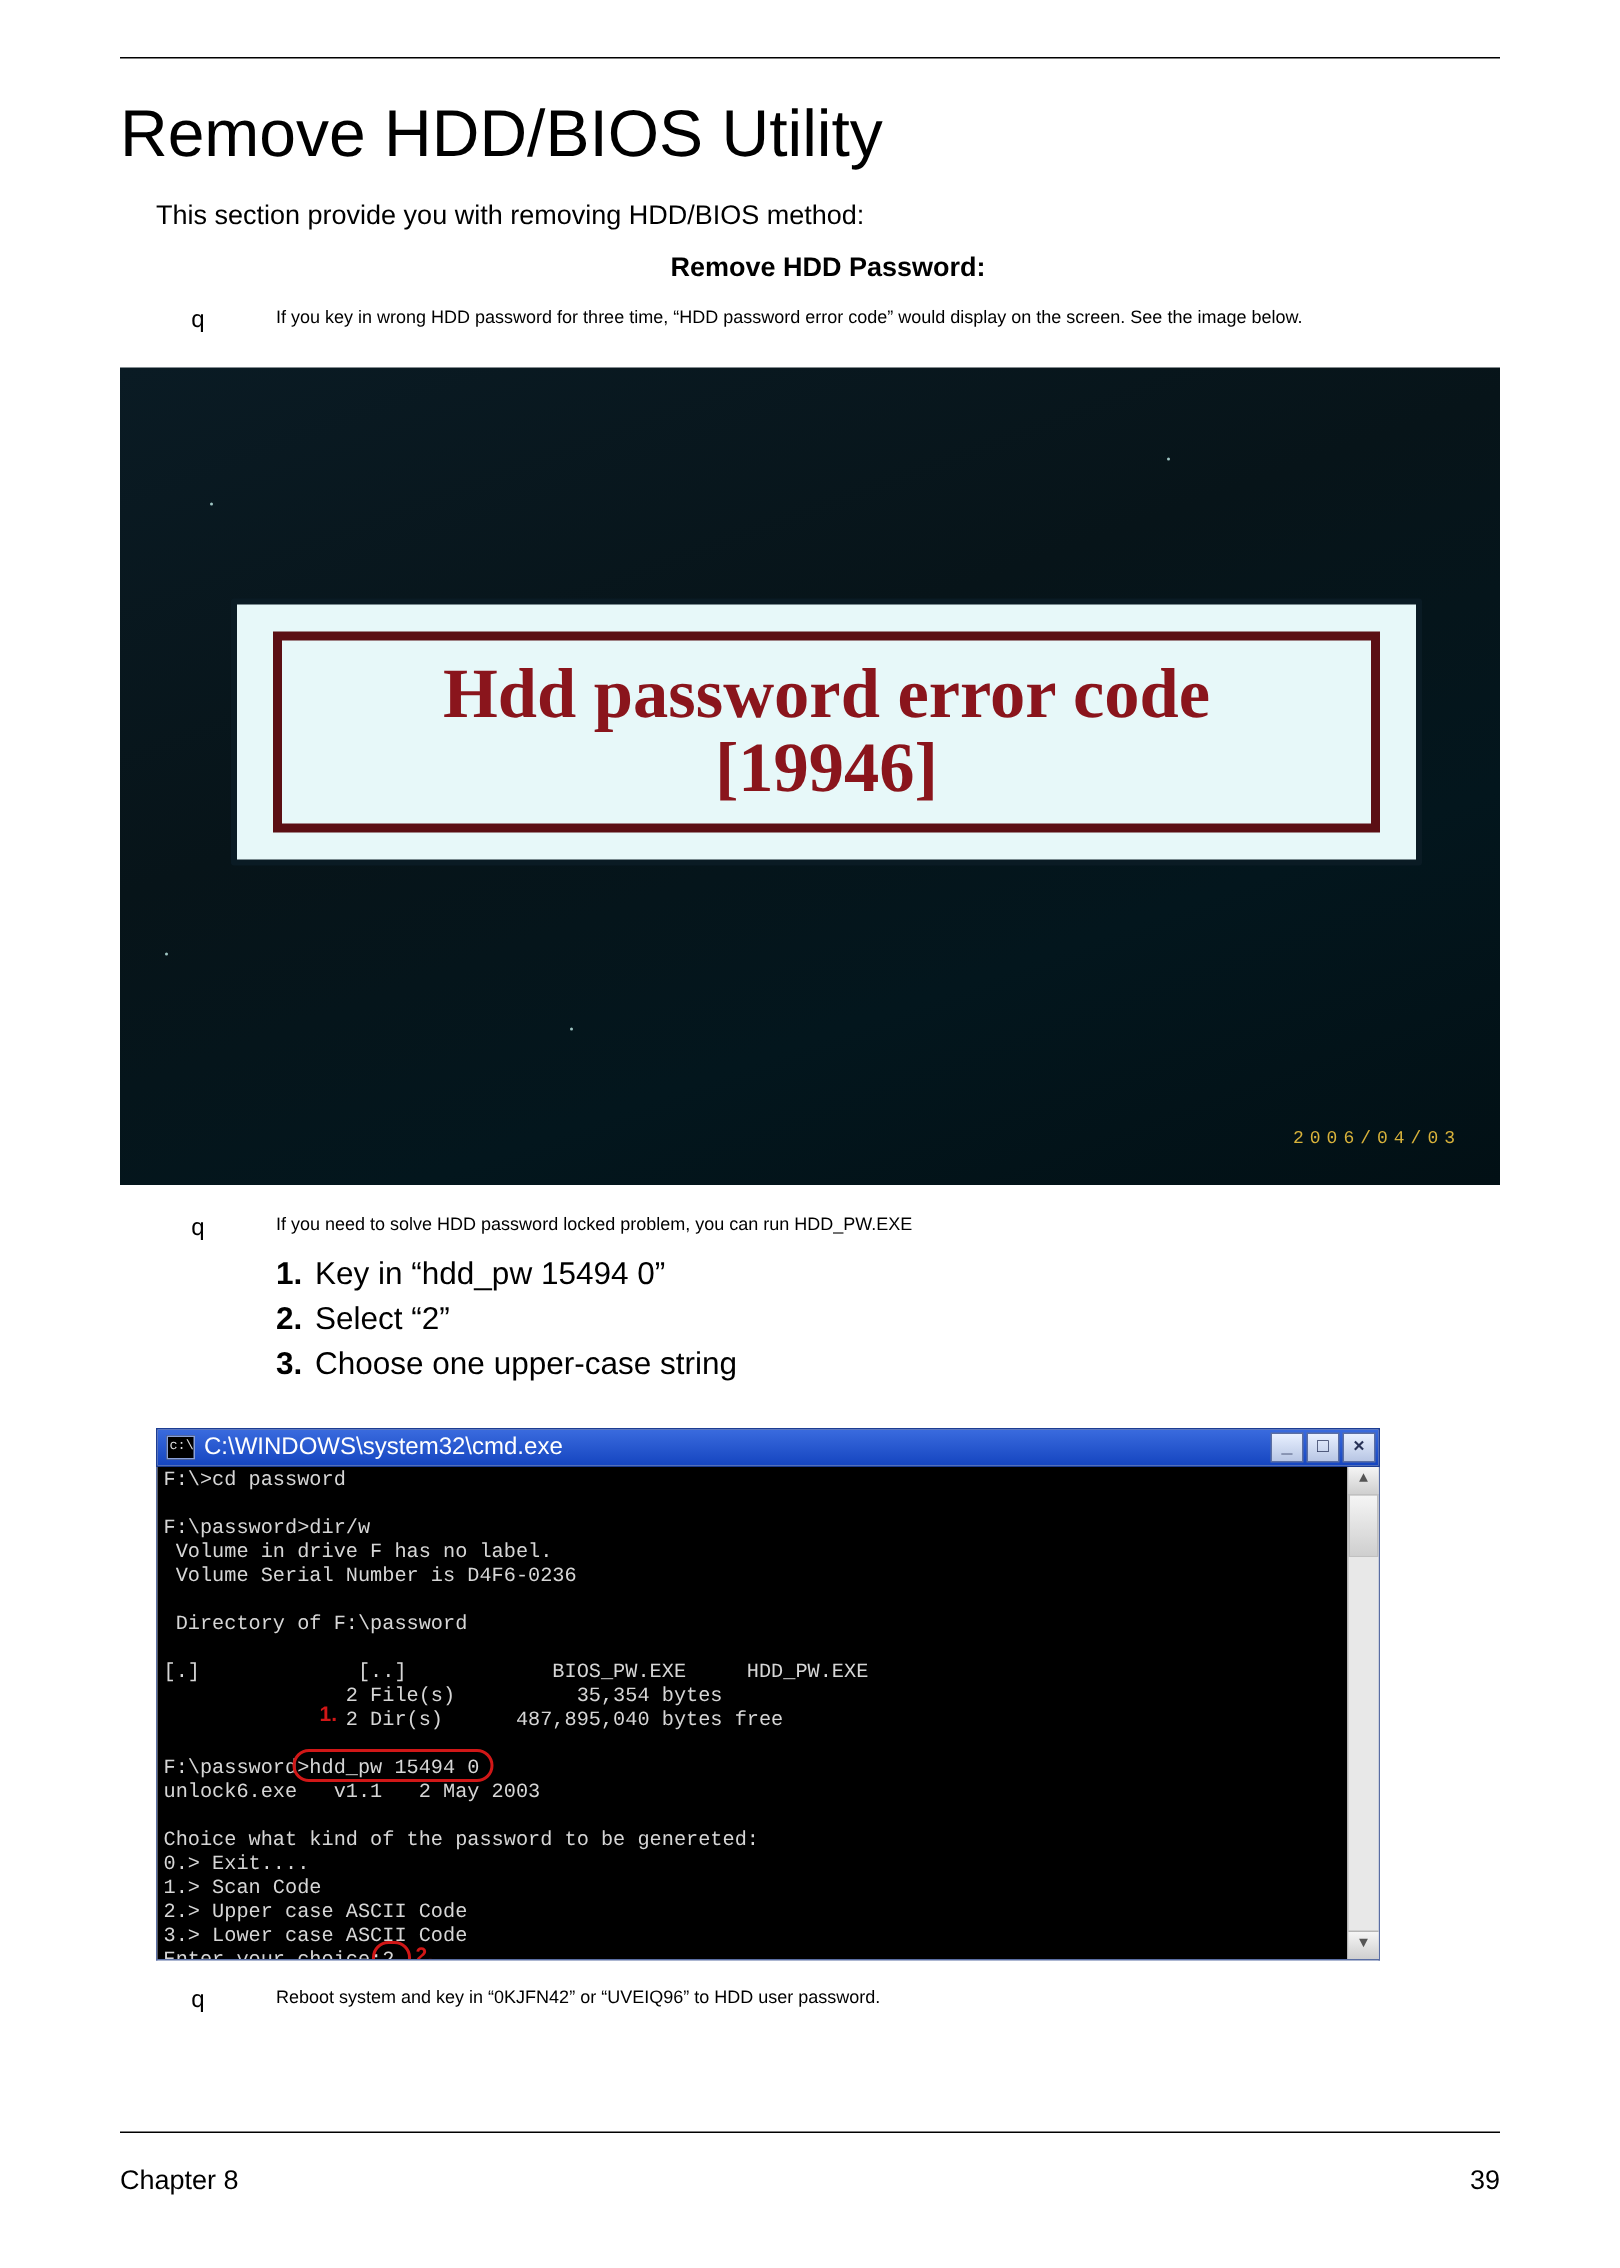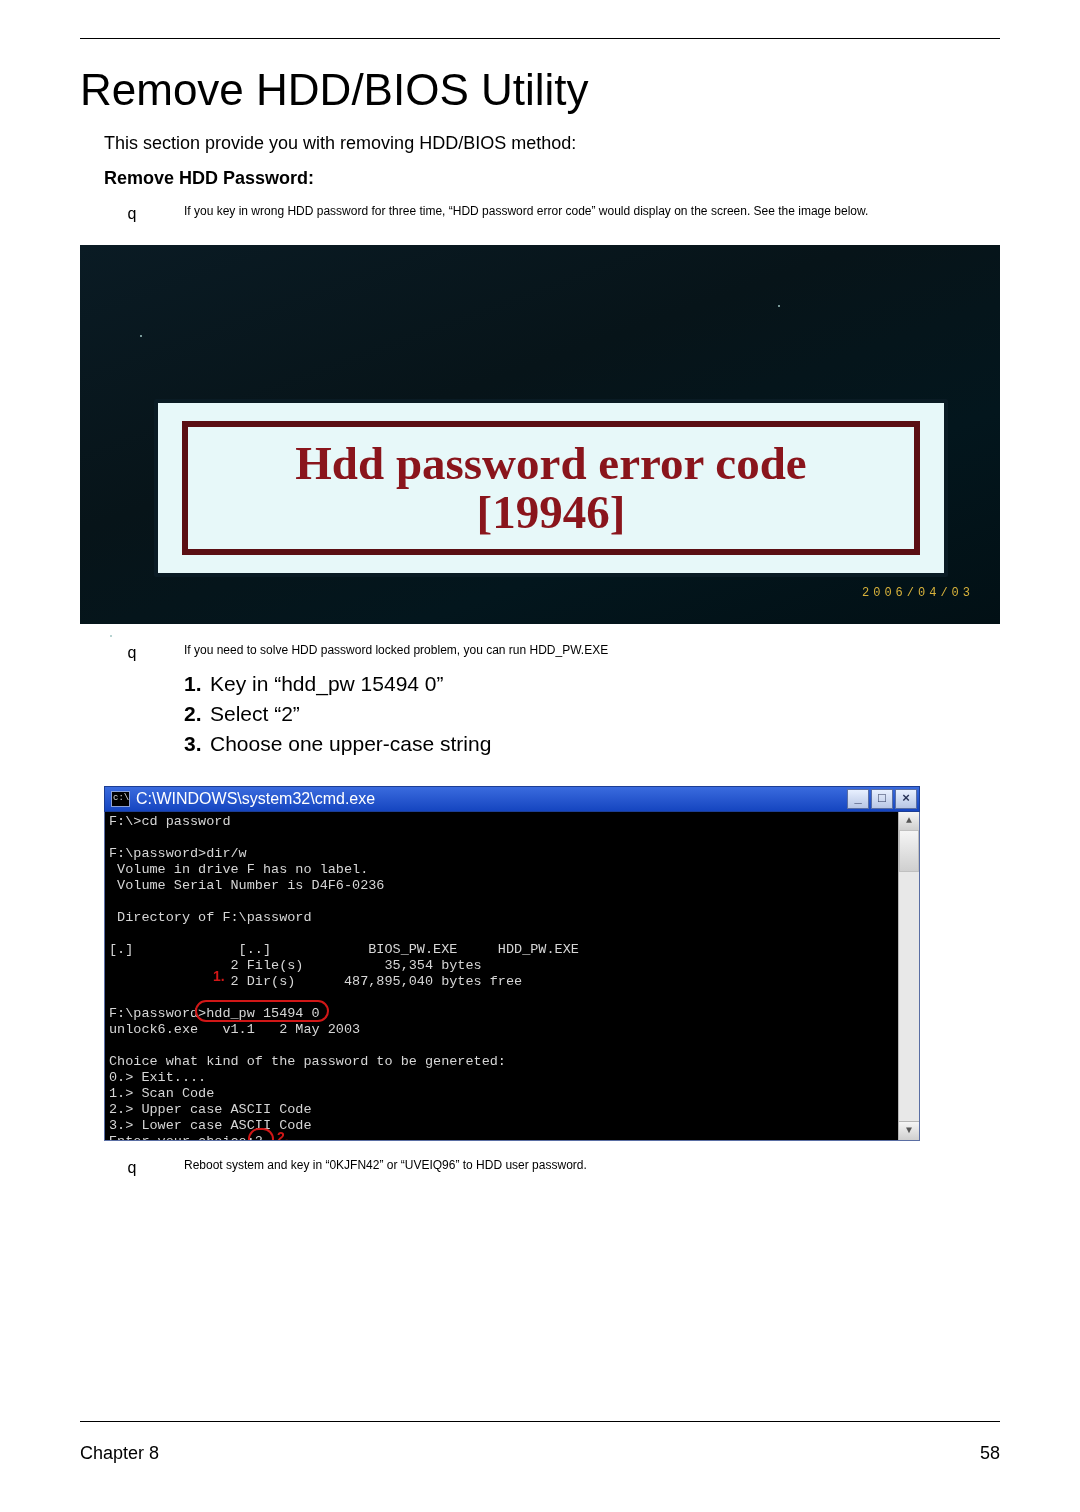--- a/index.html
+++ b/index.html
@@ -31,20 +31,21 @@
     letter-spacing: 0px;
   }
   .intro {
     font-size: 18px;
     margin: 0 0 14px 24px;
   }
   .subhead {
     font-size: 18px;
     font-weight: bold;
     margin: 0 0 14px 24px;
+    text-align: center;
   }
   .q-row {
     display: flex;
     align-items: flex-start;
     margin: 0 0 10px 0;
   }
   .q-marker {
     width: 104px;
     flex: 0 0 104px;
     text-align: center;
@@ -70,21 +71,21 @@
   ol.steps li::before {
     content: counter(step) ".";
     font-weight: bold;
     display: inline-block;
     width: 26px;
   }
   
   .shot1 {
     margin: 22px 0 18px 0;
     width: 100%;
-    height: 379px;
+    height: 545px;
     background: linear-gradient(160deg, #0a1b24 0%, #071419 40%, #03161d 70%, #021015 100%);
     position: relative;
     box-sizing: border-box;
   }
   .shot1 .noise-dot {
     position: absolute;
     width: 2px; height: 2px;
     background: #9fc5c2;
     border-radius: 50%;
   }
@@ -319,15 +320,15 @@
   </div>
 
   <div class="q-row">
     <div class="q-marker">q</div>
     <div class="q-text">Reboot system and key in “0KJFN42” or “UVEIQ96” to HDD user password.</div>
   </div>
 
   <hr class="rule bottom">
   <div class="footer">
     <span>Chapter 8</span>
-    <span>58</span>
+    <span>39</span>
   </div>
 </div>
 
 </body></html>

